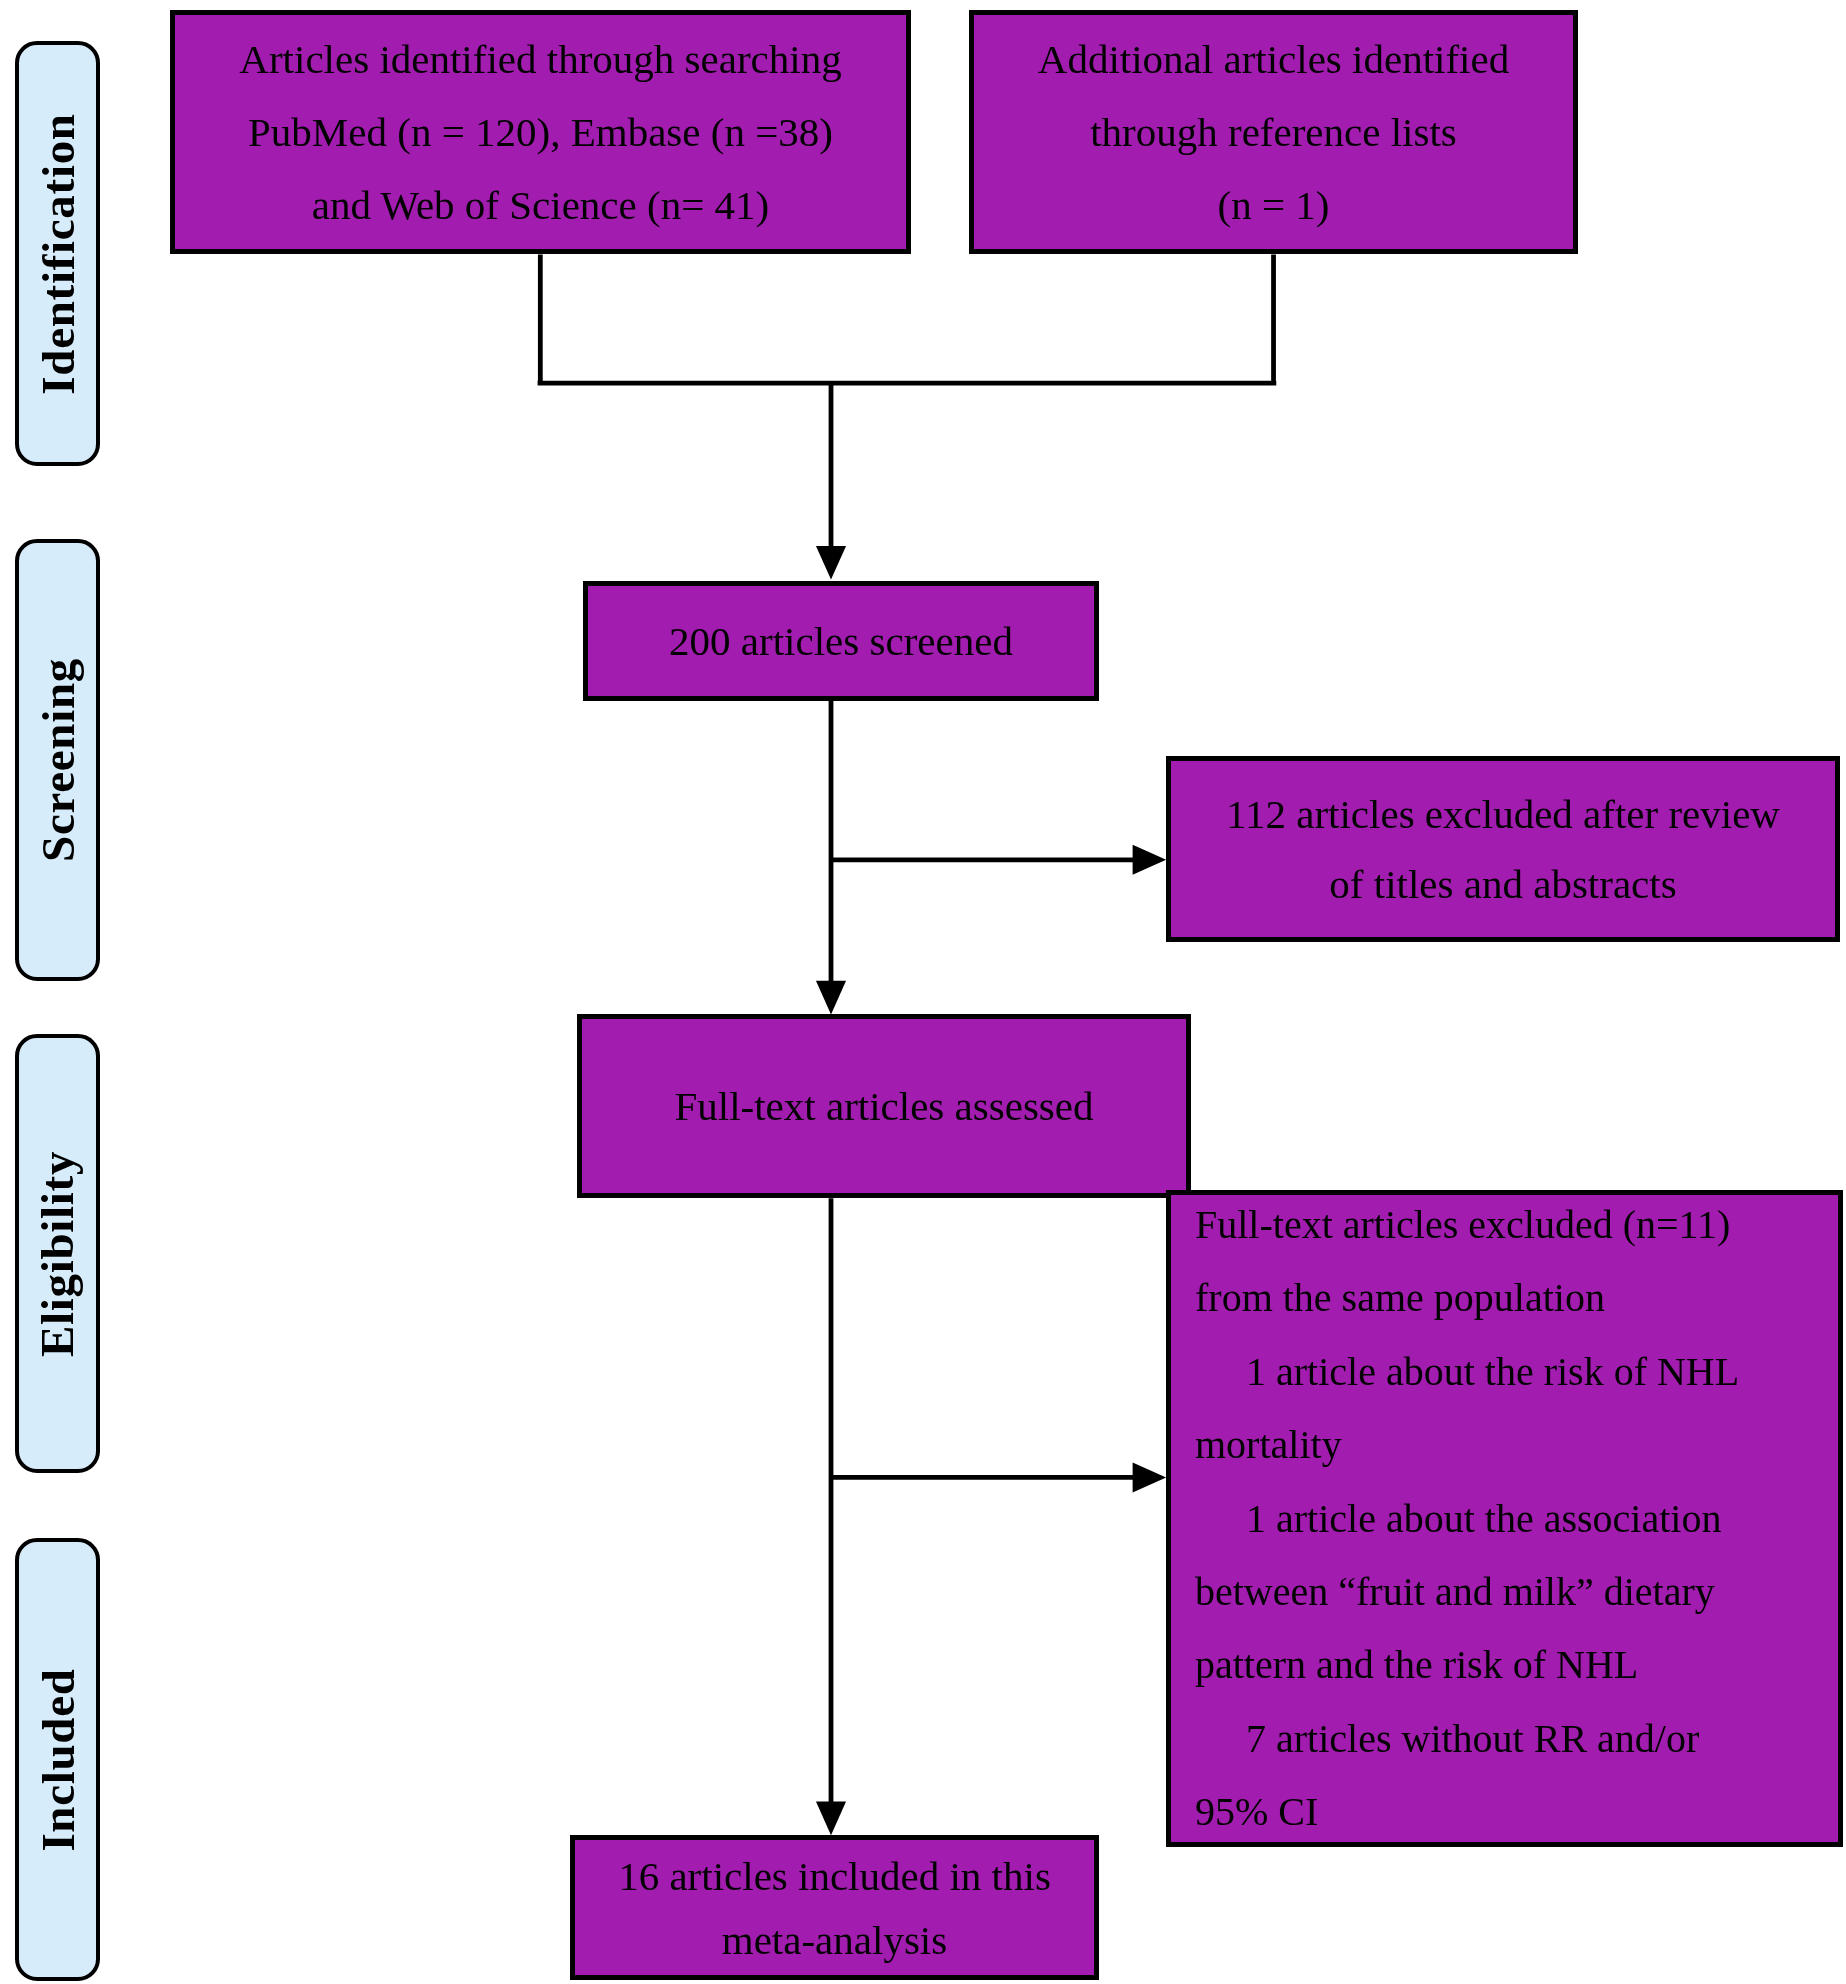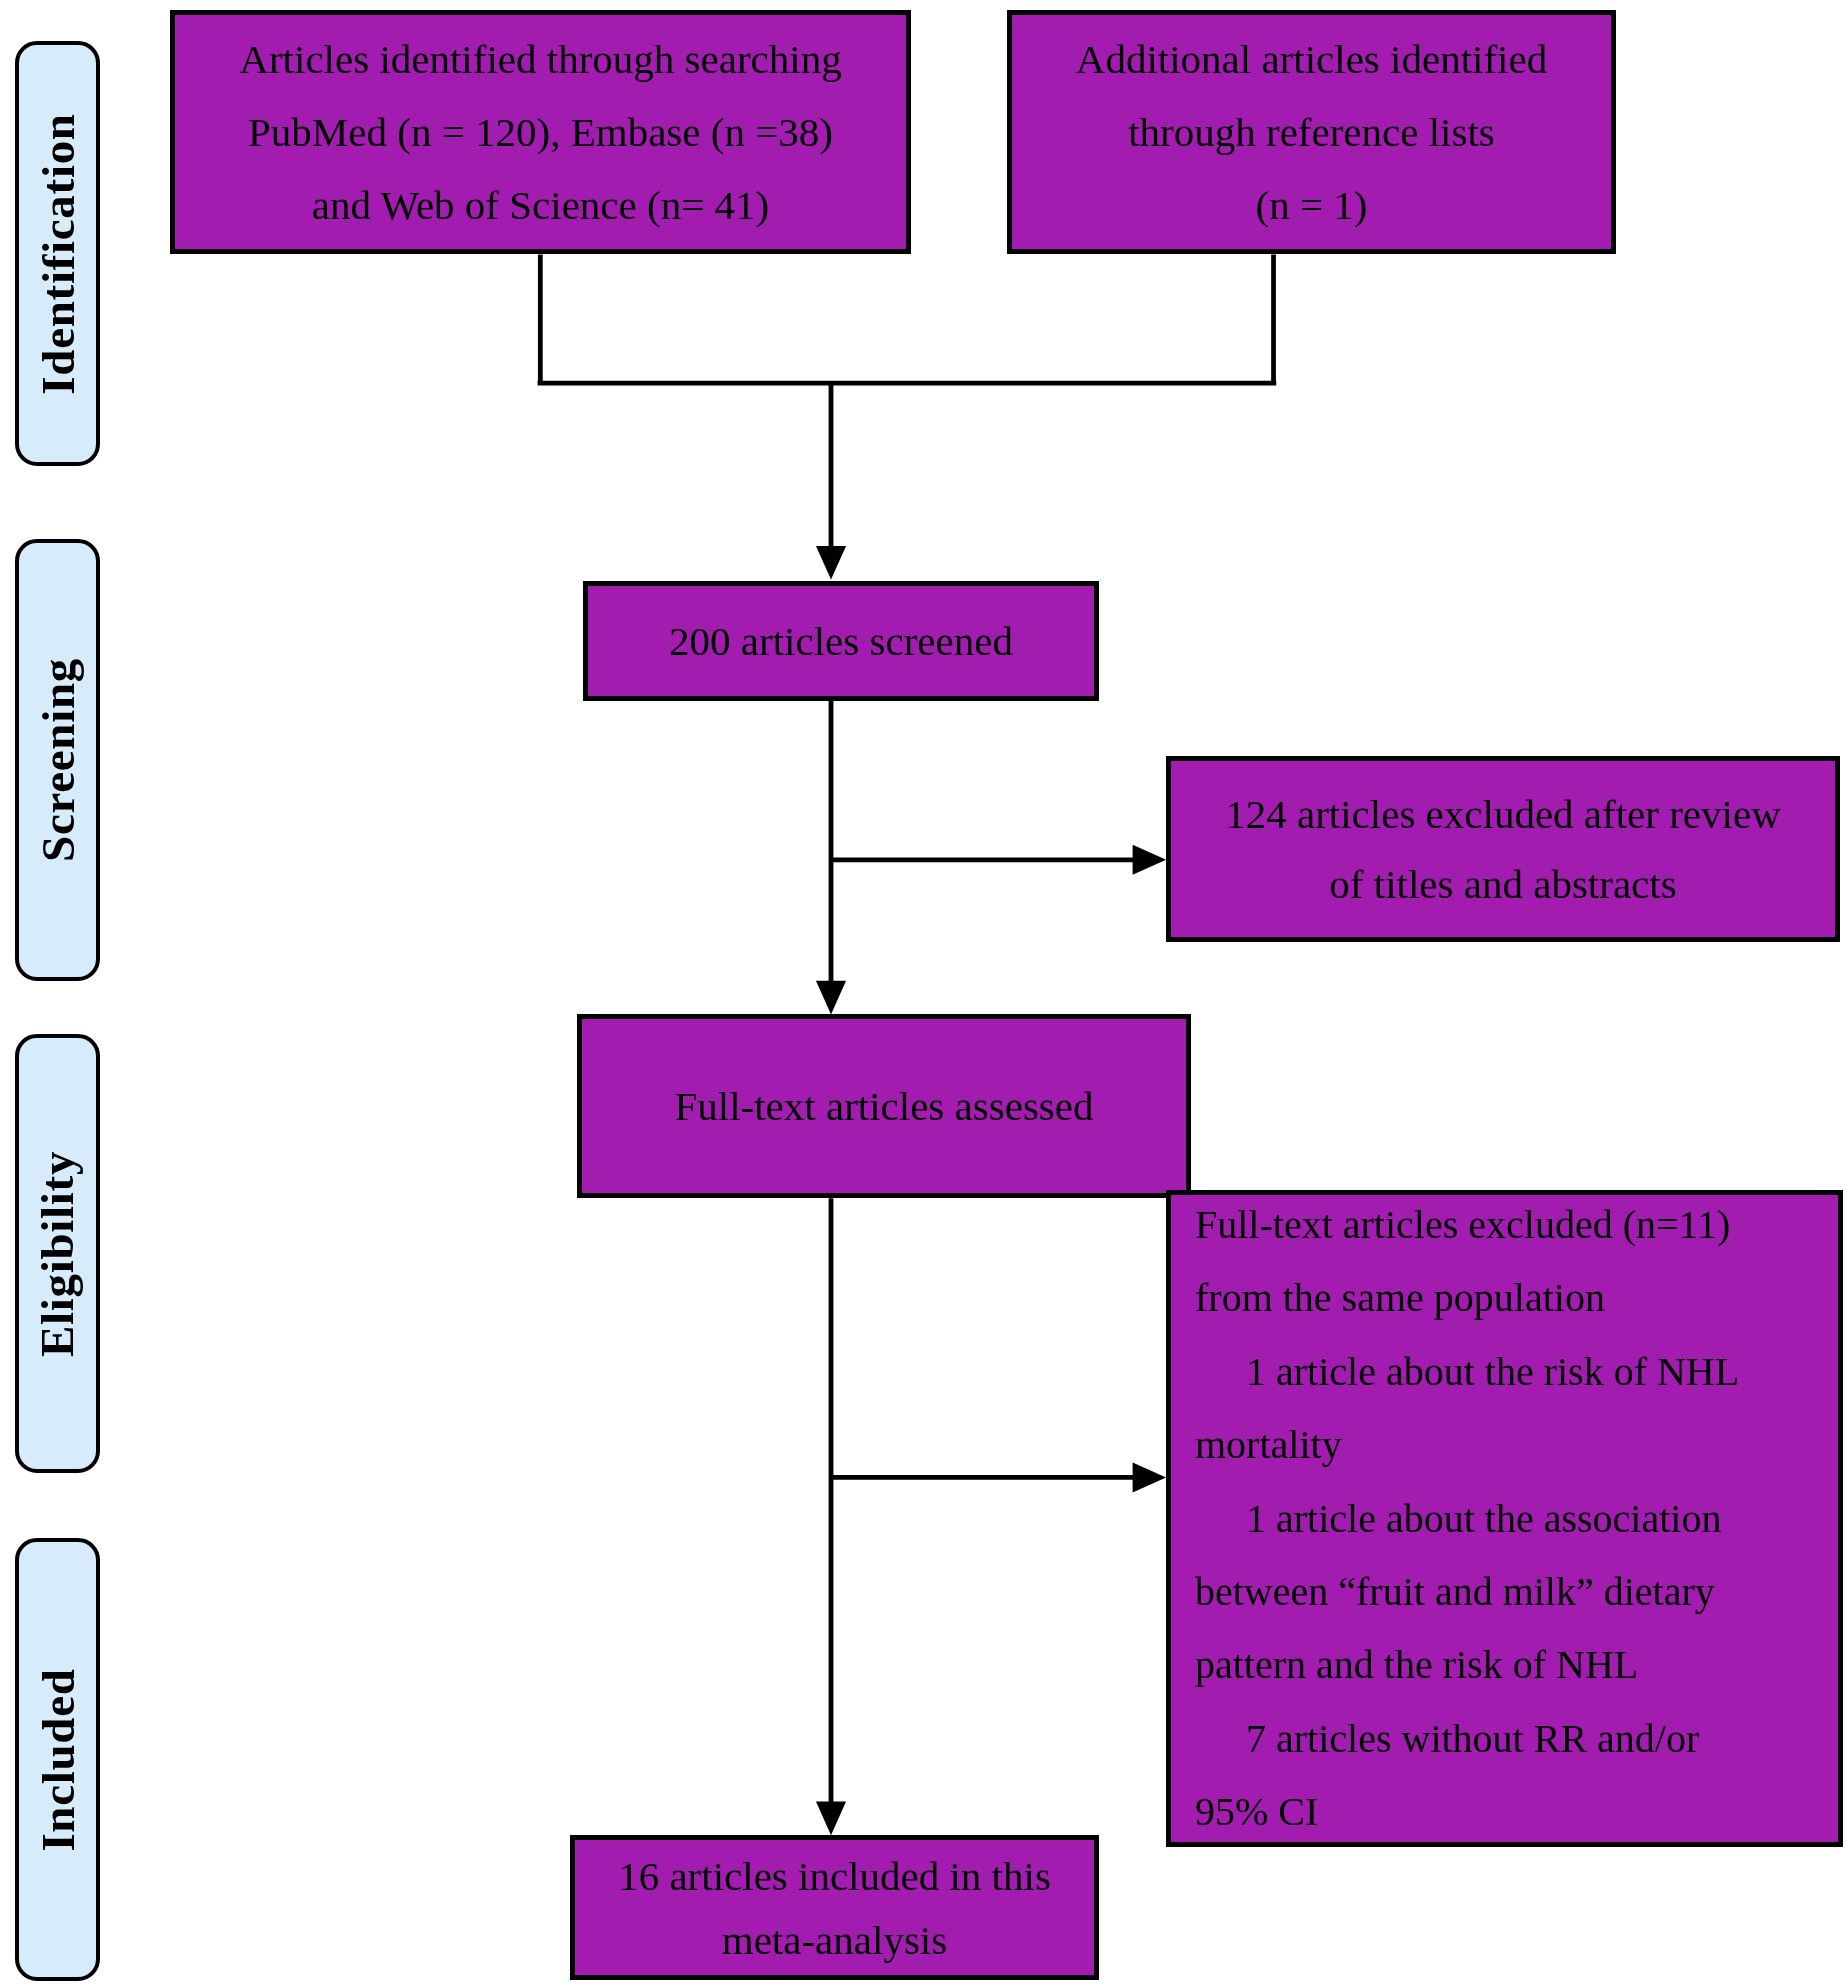--- a/index.html
+++ b/index.html
@@ -51,21 +51,21 @@
     display: flex;
     flex-direction: column;
     justify-content: center;
     align-items: center;
     text-align: center;
     font-size: 41px;
     z-index: 2;
   }
   .node .line { display: block; }
   #box-identified   { left: 170px;  top: 10.3px;   width: 741px; height: 244px; line-height: 73px; }
-  #box-additional   { left: 969px; top: 10.3px;   width: 609px;  height: 244px; line-height: 73px; margin-left: 38px; }
+  #box-additional   { left: 969px; top: 10.3px;   width: 609px;  height: 244px; line-height: 73px; }
   #box-screened     { left: 583px;  top: 581px;  width: 516px;  height: 120px; line-height: 68px; }
   #box-excl-screen  { left: 1166px; top: 756px; width: 674px;  height: 186px; line-height: 70px; }
   #box-fulltext     { left: 577px;  top: 1014px; width: 614px;  height: 184px; line-height: 70px; }
   #box-excl-full {
     left: 1166px; top: 1190px; width: 677px; height: 657px;
     justify-content: space-between;
     align-items: flex-start;
     text-align: left;
     padding: 0 13.7px 0 24px;
     font-size: 40px;
@@ -136,21 +136,21 @@
     <span class="line">Additional articles identified</span>
     <span class="line">through reference lists</span>
     <span class="line">(n = 1)</span>
   </div>
 
   <div class="node" id="box-screened">
     <span class="line">200 articles screened</span>
   </div>
 
   <div class="node" id="box-excl-screen">
-    <span class="line">124 articles excluded after review</span>
+    <span class="line">112 articles excluded after review</span>
     <span class="line">of titles and abstracts</span>
   </div>
 
   <div class="node" id="box-fulltext">
     <span class="line">Full-text articles assessed</span>
   </div>
 
   <div class="node" id="box-excl-full">
     <span class="line">Full-text articles excluded (n=11)</span>
     <span class="line">from the same population</span>

